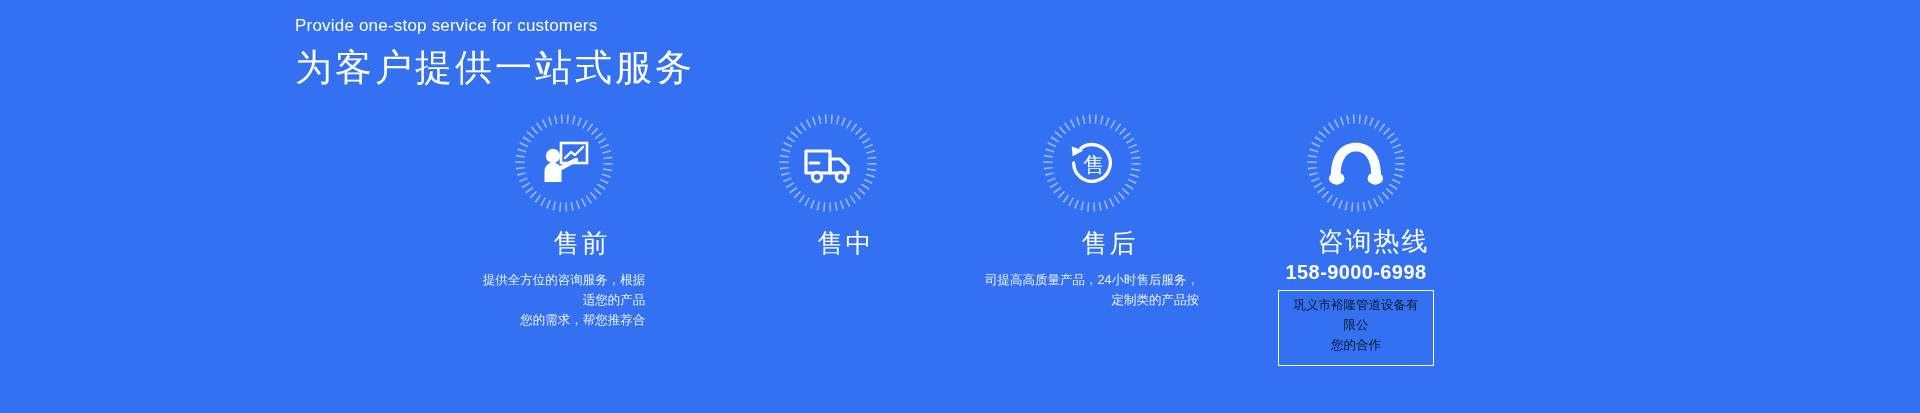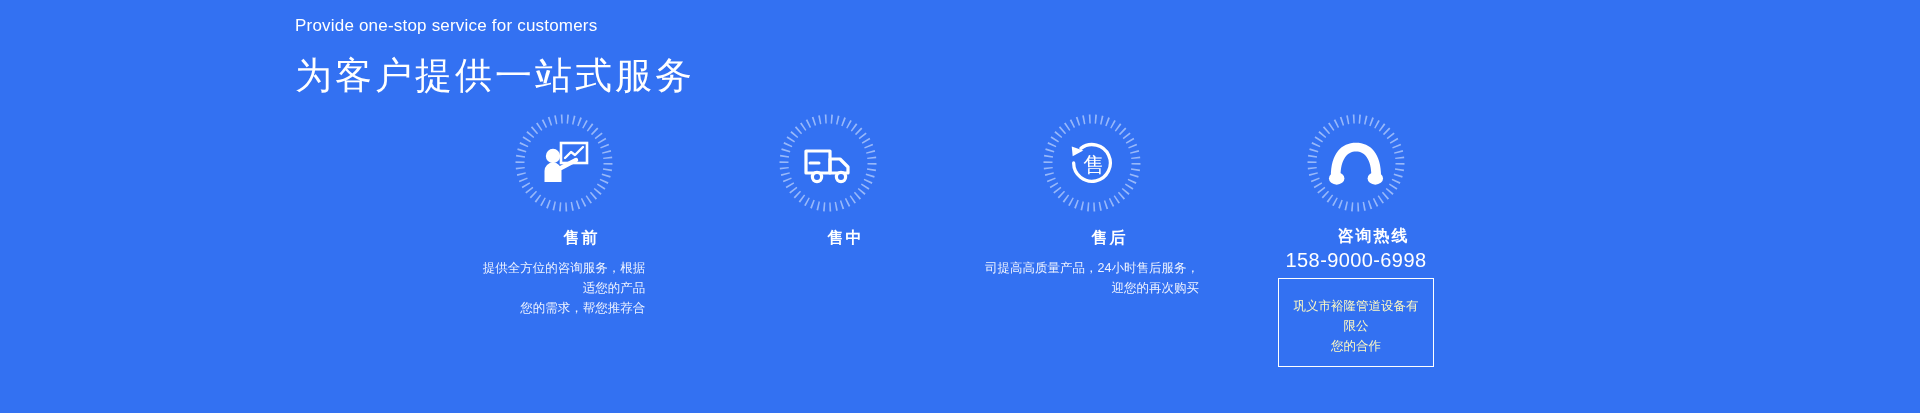--- a/index.html
+++ b/index.html
@@ -17,21 +17,21 @@
   .heading { position:absolute; left:295px; top:16px; }
   .heading .eyebrow {
     font-size:17px;
     font-weight:400;
     letter-spacing:.2px;
     color:#ffffff;
     line-height:1.2;
     white-space:nowrap;
   }
   .heading .title {
-    margin-top:17px;
+    margin-top:9px;
     font-size:37px;
     font-weight:400;
     letter-spacing:3px;
     color:#ffffff;
     line-height:1.25;
     white-space:nowrap;
   }
 
   
   .cols {
@@ -59,54 +59,54 @@
   .ring { position:absolute; left:0; top:0; width:102px; height:102px; }
   .glyph {
     position:relative;
     width:56px; height:56px;
     display:flex; align-items:center; justify-content:center;
   }
   .glyph svg { display:block; }
 
   .col-title {
     margin-top:14px;
-    font-size:16px;
-    font-weight:700;
+    font-size:26px;
+    font-weight:400;
     letter-spacing:2px;
     line-height:1.2;
     color:#ffffff;
     margin-left:35px;
   }
   .col-desc {
     margin-top:11px;
     font-size:12.5px;
     line-height:20px;
     color:#eef3ff;
     font-weight:400;
   }
   .col-desc .line { display:block; white-space:nowrap;text-align:right; }
 
   
   .col.contact .col-title { margin-top:12px; }
   .phone {
     margin-top:3px;
     font-size:20px;
-    font-weight:400;
+    font-weight:700;
     letter-spacing:.4px;
     color:#ffffff;
     line-height:1.25;
   }
   .company-box {
     margin-top:5px;
     border:1px solid #ffffff;
-    padding:17px 14px 10px;
+    padding:4px 14px 10px;
     width:156px;
     font-size:12.5px;
     line-height:20px;
-    color:#fef9c3;
+    color:#0f172a;
   }
   .company-box .line { display:block; }
 </style>
 </head>
 <body style="background: rgb(51, 113, 242);">
 
 <div class="banner">
 
   <div class="heading">
     <div class="eyebrow">Provide one-stop service for customers</div>
@@ -175,21 +175,21 @@
             <path d="M10 29 a19 19 0 1 0 7.5 -15.2" fill="none" stroke="#ffffff" stroke-width="3.4" stroke-linecap="round"></path>
             <polygon points="8,12 20,16 9,22" fill="#ffffff"></polygon>
 
             <text x="31" y="38" font-family="'Liberation Sans','DejaVu Sans',sans-serif" font-size="22" fill="#ffffff" text-anchor="middle">售</text>
           </svg>
         </span>
       </div>
       <div class="col-title">售后</div>
       <div class="col-desc">
         <span class="line">司提高高质量产品，24小时售后服务，</span>
-        <span class="line">迎您的再次购买</span>
+        <span class="line">定制类的产品按</span>
       </div>
     </div>
 
     <div class="col contact">
       <div class="icon-wrap">
         <svg class="ring" viewBox="0 0 102 102">
           <circle cx="51" cy="51" r="44" fill="none" stroke="#a9c4fb" stroke-width="9" stroke-dasharray="1.6 4.4" stroke-linecap="butt" opacity="0.85"></circle>
         </svg>
         <span class="glyph">
           <svg width="58" height="52" viewBox="0 0 58 52" fill="#ffffff">

